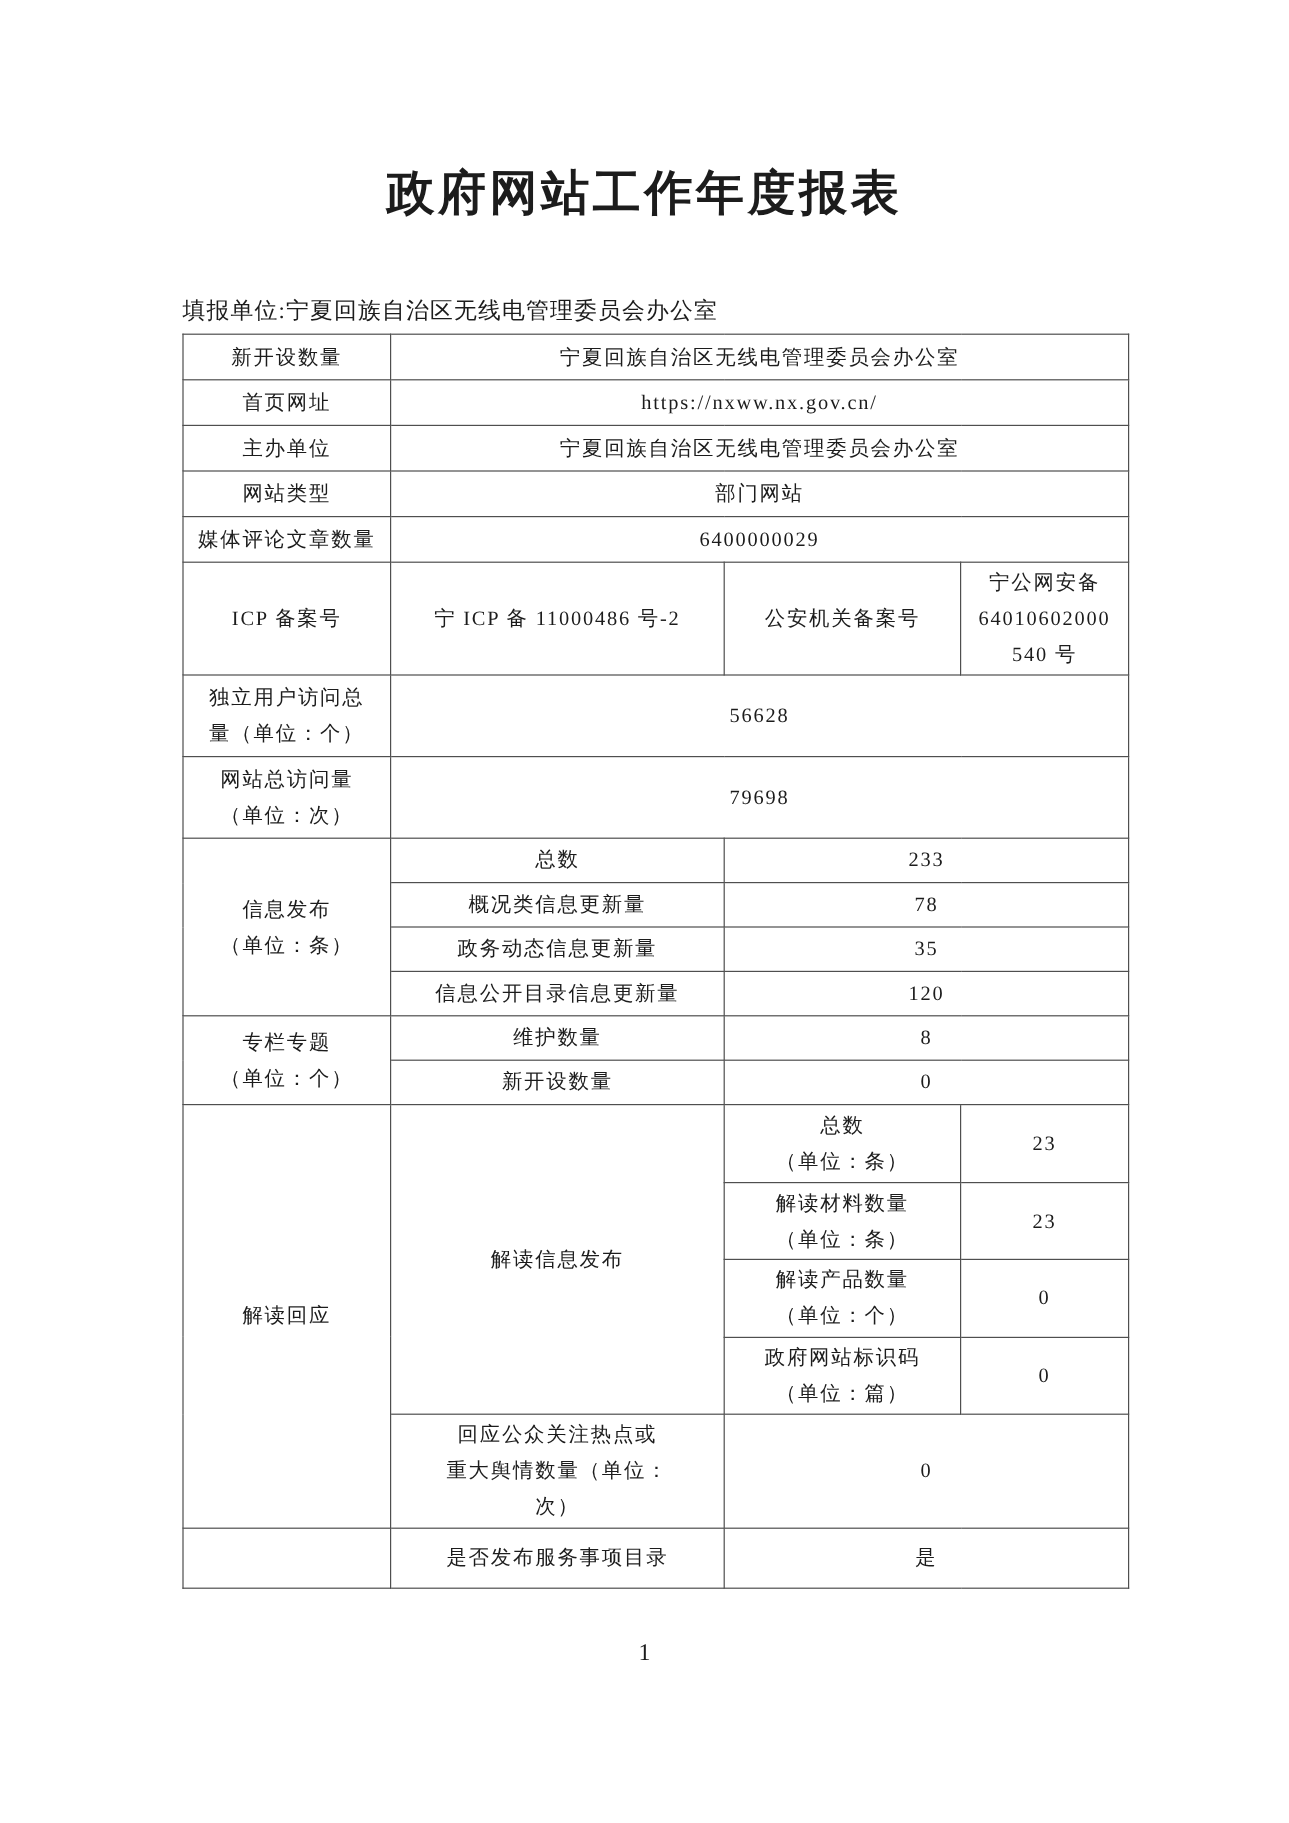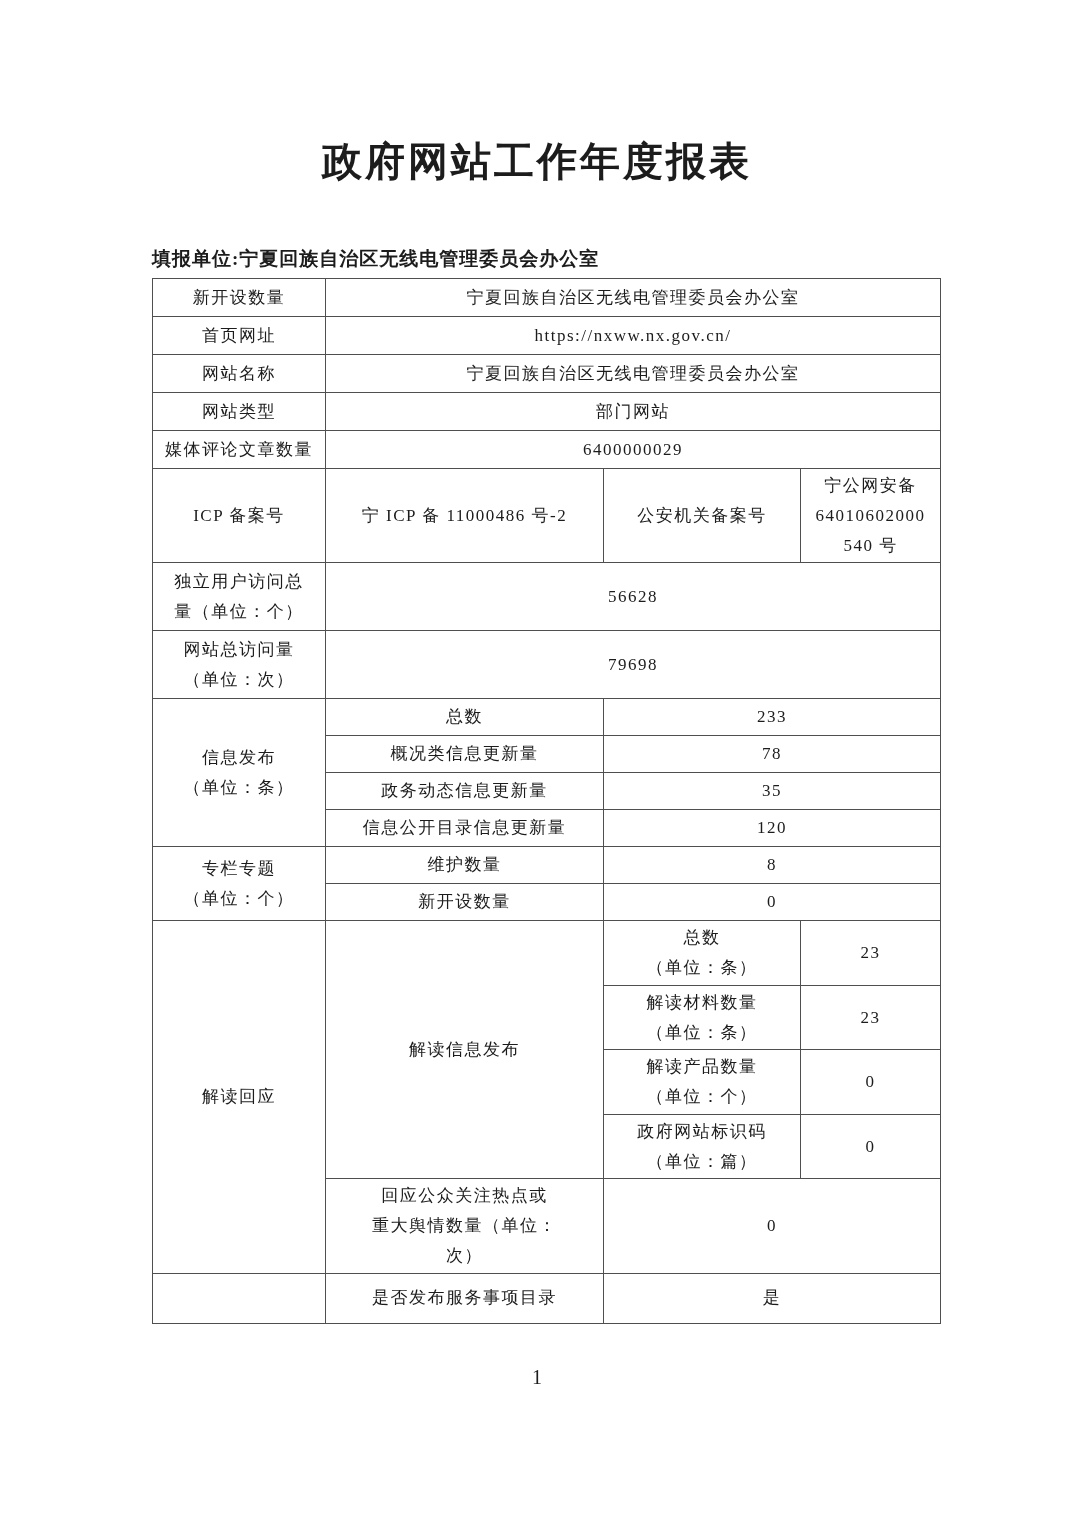--- a/index.html
+++ b/index.html
@@ -33,21 +33,21 @@
     margin: 0;
     padding-top: 38px;
     text-align: center;
     font-size: 22px;
     font-weight: normal;
     letter-spacing: 2px;
   }
   .form-unit {
     margin: 62px 0 6px 152px;
     font-size: 19px;
-    font-weight: bold;
+    font-weight: normal;
     letter-spacing: 1px;
   }
   table.report {
     margin-left: 152px;
     width: 788px;
     border-collapse: collapse;
     table-layout: fixed;
   }
   table.report td {
     border: 1px solid #4f4f4f;
@@ -93,21 +93,21 @@
     <tbody>
       <tr class="h38">
         <td>新开设数量</td>
         <td colspan="3">宁夏回族自治区无线电管理委员会办公室</td>
       </tr>
       <tr class="h38">
         <td>首页网址</td>
         <td colspan="3">https://nxww.nx.gov.cn/</td>
       </tr>
       <tr class="h38">
-        <td>网站名称</td>
+        <td>主办单位</td>
         <td colspan="3">宁夏回族自治区无线电管理委员会办公室</td>
       </tr>
       <tr class="h38">
         <td>网站类型</td>
         <td colspan="3">部门网站</td>
       </tr>
       <tr class="h38">
         <td>媒体评论文章数量</td>
         <td colspan="3">6400000029</td>
       </tr>

